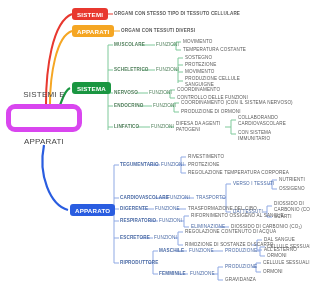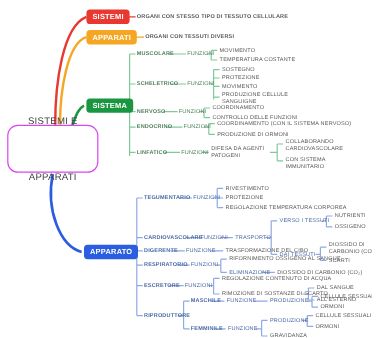--- a/index.html
+++ b/index.html
@@ -2,22 +2,22 @@
 <html><head>
 <meta charset="utf-8">
 <style>
   html,body{margin:0;padding:0;}
   body{width:310px;height:282px;background:#ffffff;font-family:"Liberation Sans",sans-serif;position:relative;overflow:hidden;}
   #map{position:absolute;left:0;top:0;width:310px;height:282px;}
   svg.links{position:absolute;left:0;top:0;width:310px;height:282px;pointer-events:none;}
   .node{position:absolute;box-sizing:border-box;white-space:nowrap;}
 
   .root{
-    left:6px;top:104px;width:76px;height:40px;
-    border:1px solid #d946ef;border-radius:9px;background:#ffffff;
+    left:6px;top:104px;width:76px;height:28px;
+    border:5px solid #d946ef;border-radius:9px;background:#ffffff;
     display:flex;flex-direction:column;align-items:center;justify-content:center;
     font-size:8px;color:#444444;letter-spacing:.2px;line-height:11px;font-weight:400;gap:36px;
   }
   .root span{display:block;}
 
   .pill{
     border-radius:3px;color:#ffffff;font-size:6.2px;font-weight:bold;
     letter-spacing:.2px;display:flex;align-items:center;justify-content:center;
     height:12px;padding:0 5px;
   }

